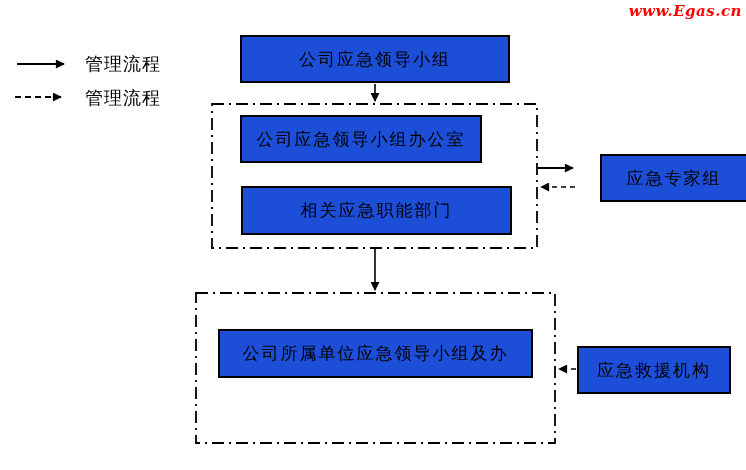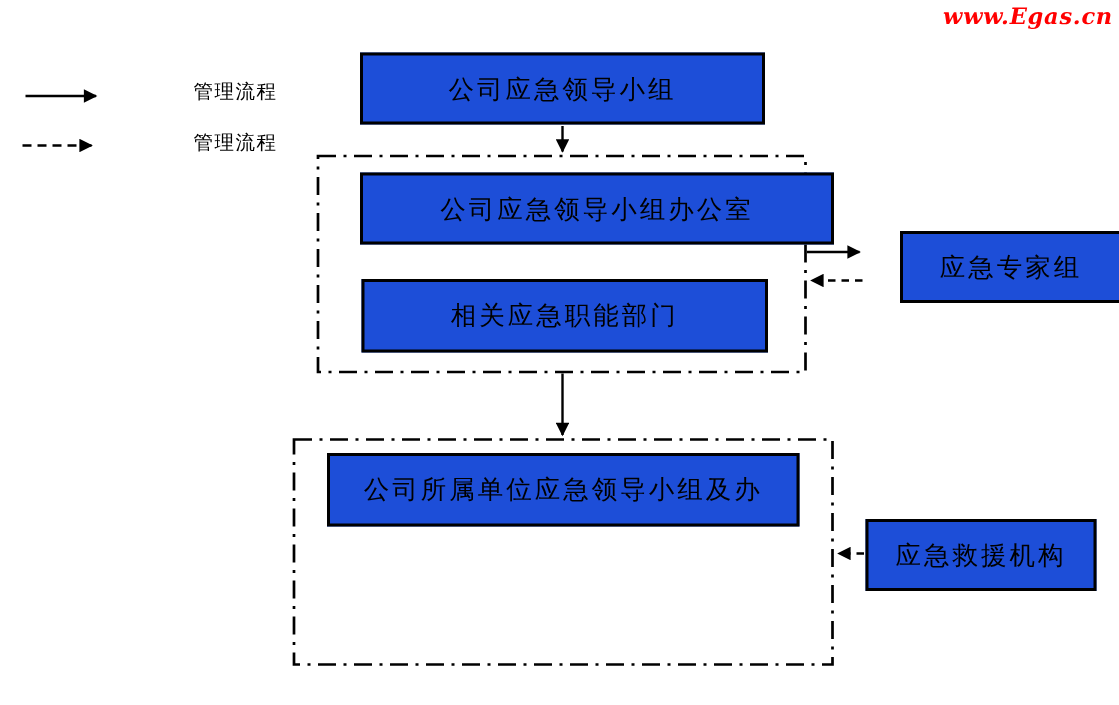--- a/index.html
+++ b/index.html
@@ -30,23 +30,22 @@
     z-index: 2;
   }
   .legend-title {
     position: absolute;
     left: 8px; top: 11px;
     font-size: 17px;
     letter-spacing: 1px;
   }
   .legend-label {
     position: absolute;
-    font-size: 13px;
+    font-size: 18px;
     letter-spacing: 1px;
-    margin-left: 44px;
   }
   .legend-label.l1 { left: 85px; top: 52px; }
   .legend-label.l2 { left: 85px; top: 86px; }
   .watermark {
     position: absolute;
     top: 2px; right: 4px;
     font-family: "DejaVu Serif", serif;
     font-style: italic;
     font-weight: bold;
     font-size: 15px;
@@ -80,24 +79,24 @@
     <line x1="576" y1="369" x2="559" y2="369" stroke="#000" stroke-width="1.6" stroke-dasharray="5 4" marker-end="url(#ah)"></line>
   </svg>
 
   <div class="legend-label l1">管理流程</div>
   <div class="legend-label l2">管理流程</div>
 
   <div class="watermark">www.Egas.cn</div>
 
   <div class="node" style="left:240px; top:35px; width:270px; height:48px;">公司应急领导小组</div>
 
-  <div class="node" style="left:240px; top:115px; width:316px; height:48px;">公司应急领导小组办公室</div>
+  <div class="node" style="left:240px; top:115px; width:242px; height:48px;">公司应急领导小组办公室</div>
 
   <div class="node" style="left:241px; top:186px; width:271px; height:49px;">相关应急职能部门</div>
 
   <div class="node" style="left:600px; top:154px; width:148px; height:48px;text-align:right;">应急专家组</div>
 
-  <div class="node" style="left:218px; top:302px; width:315px; height:49px;">公司所属单位应急领导小组及办</div>
+  <div class="node" style="left:218px; top:329px; width:315px; height:49px;">公司所属单位应急领导小组及办</div>
 
 
   <div class="node" style="left:577px; top:346px; width:154px; height:48px;">应急救援机构</div>
 
 </div>
 
 </body></html>

